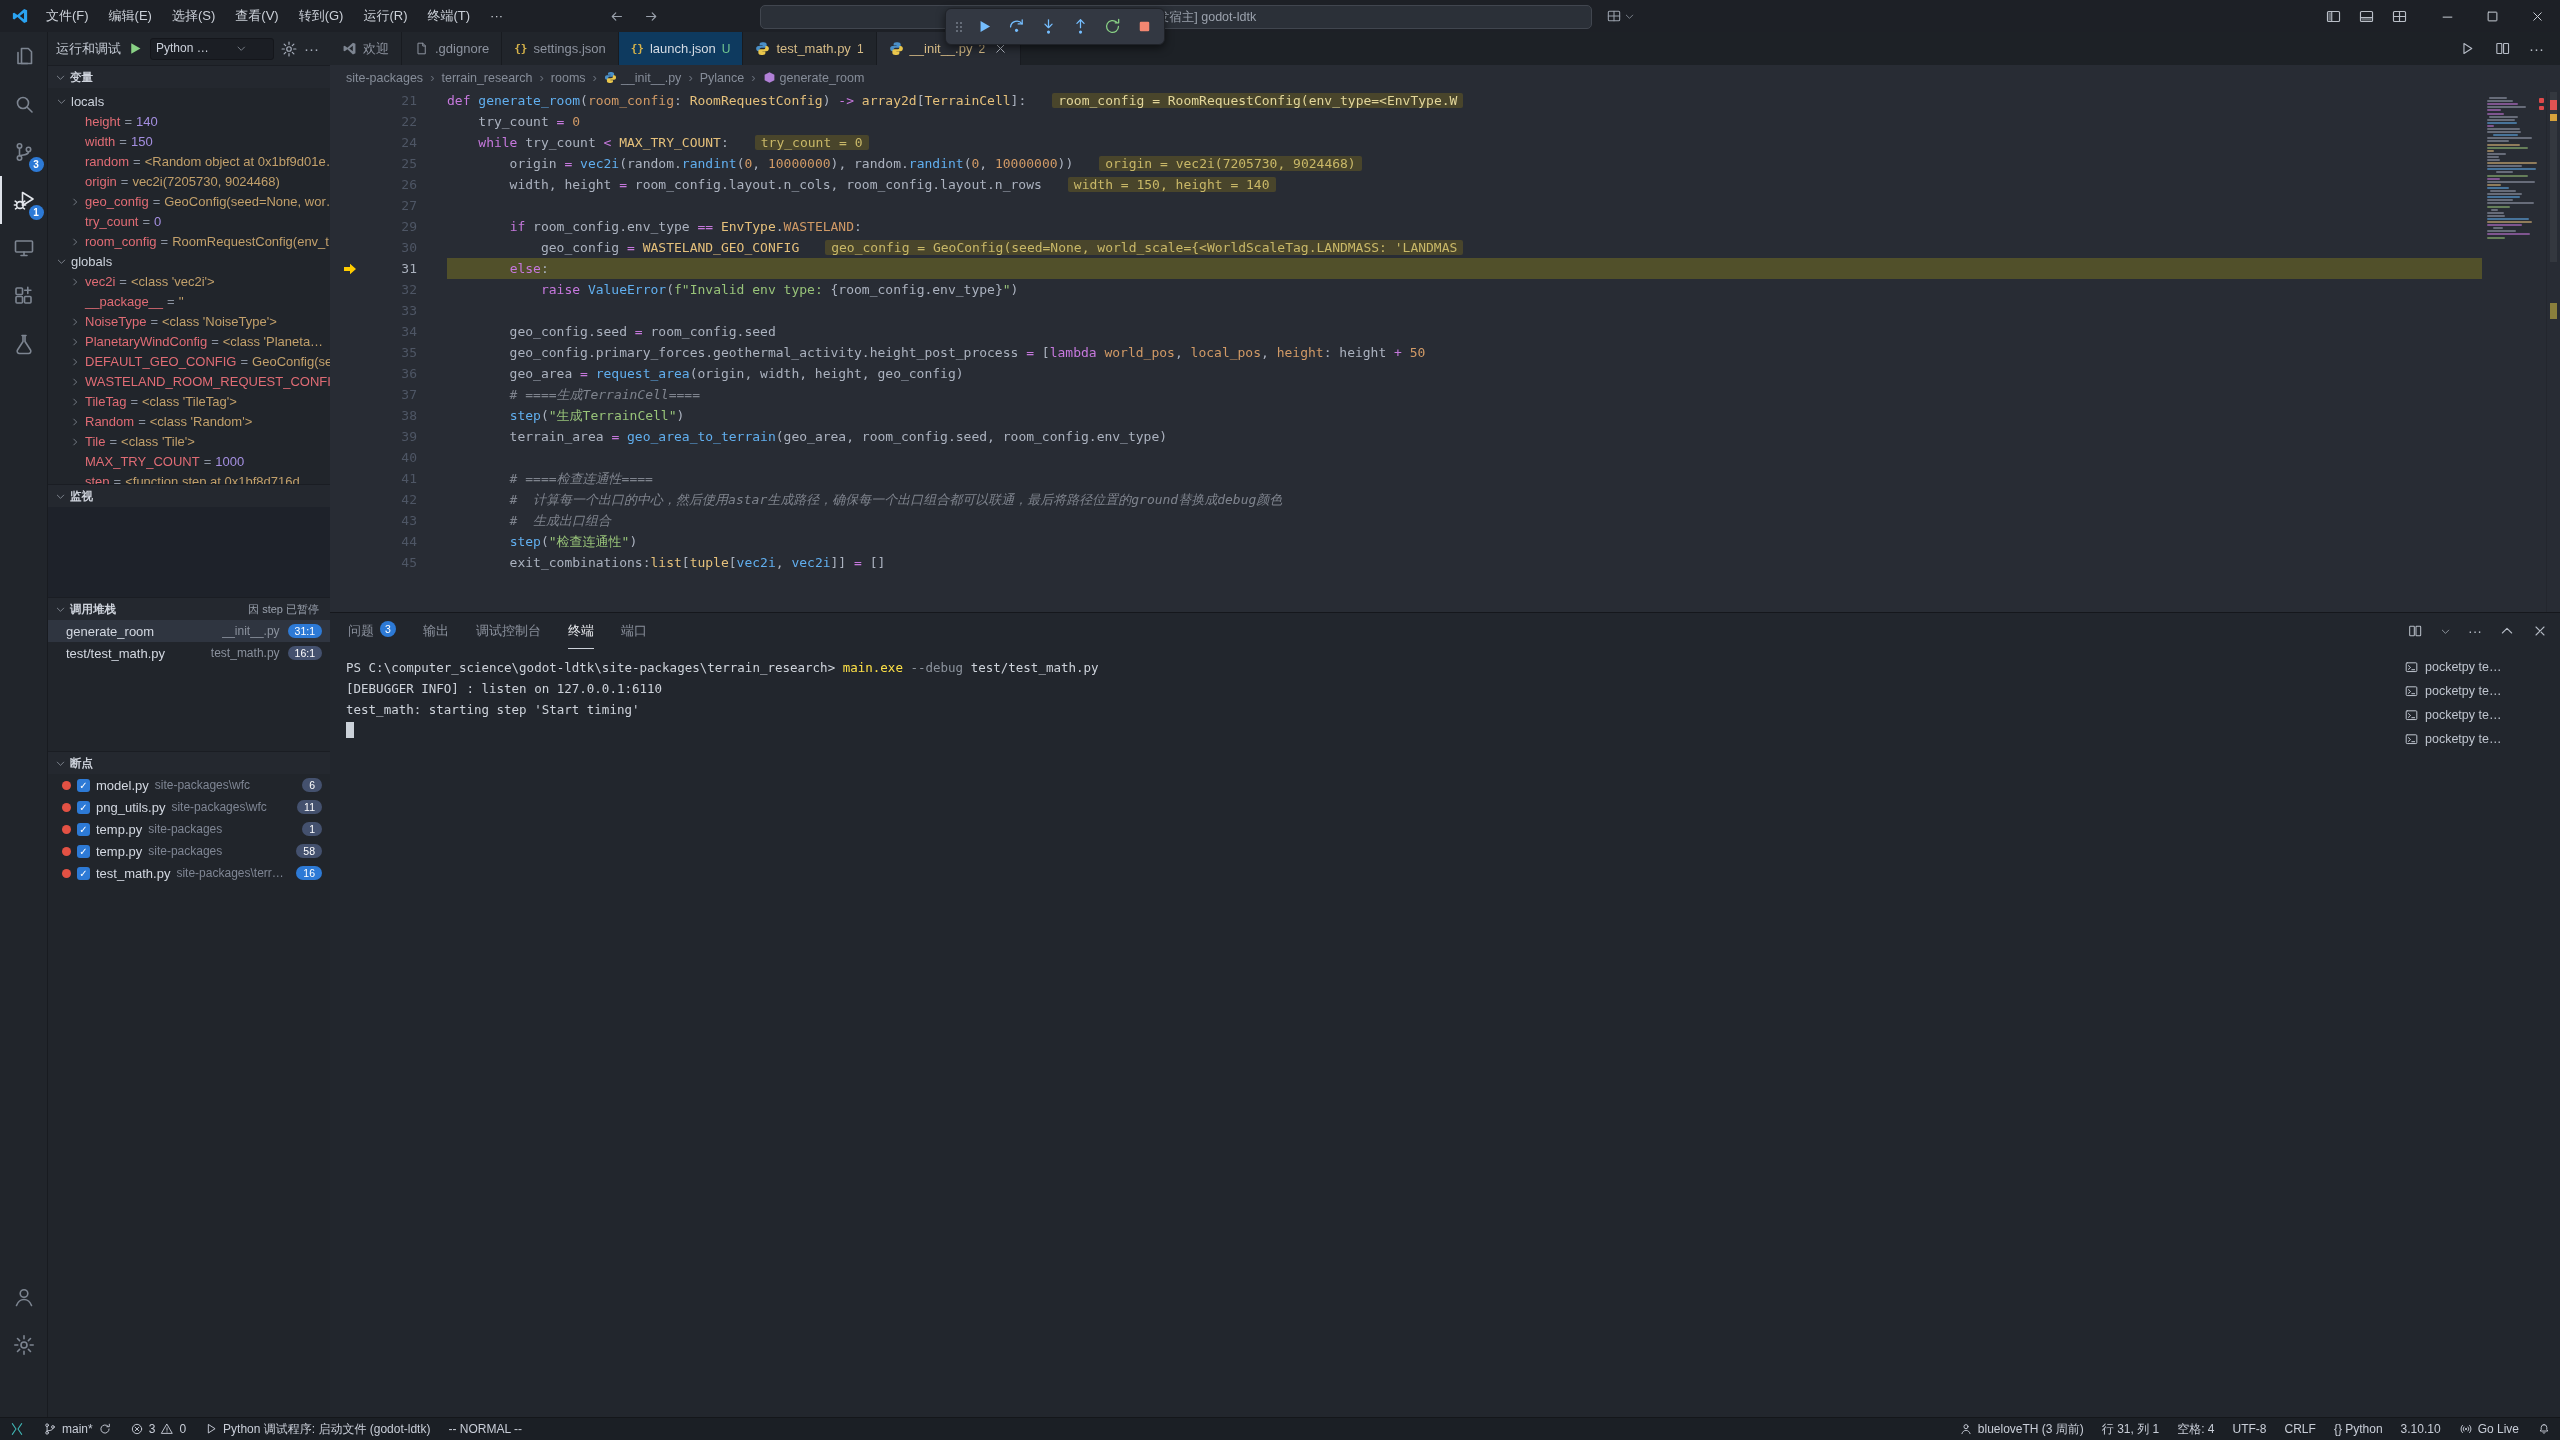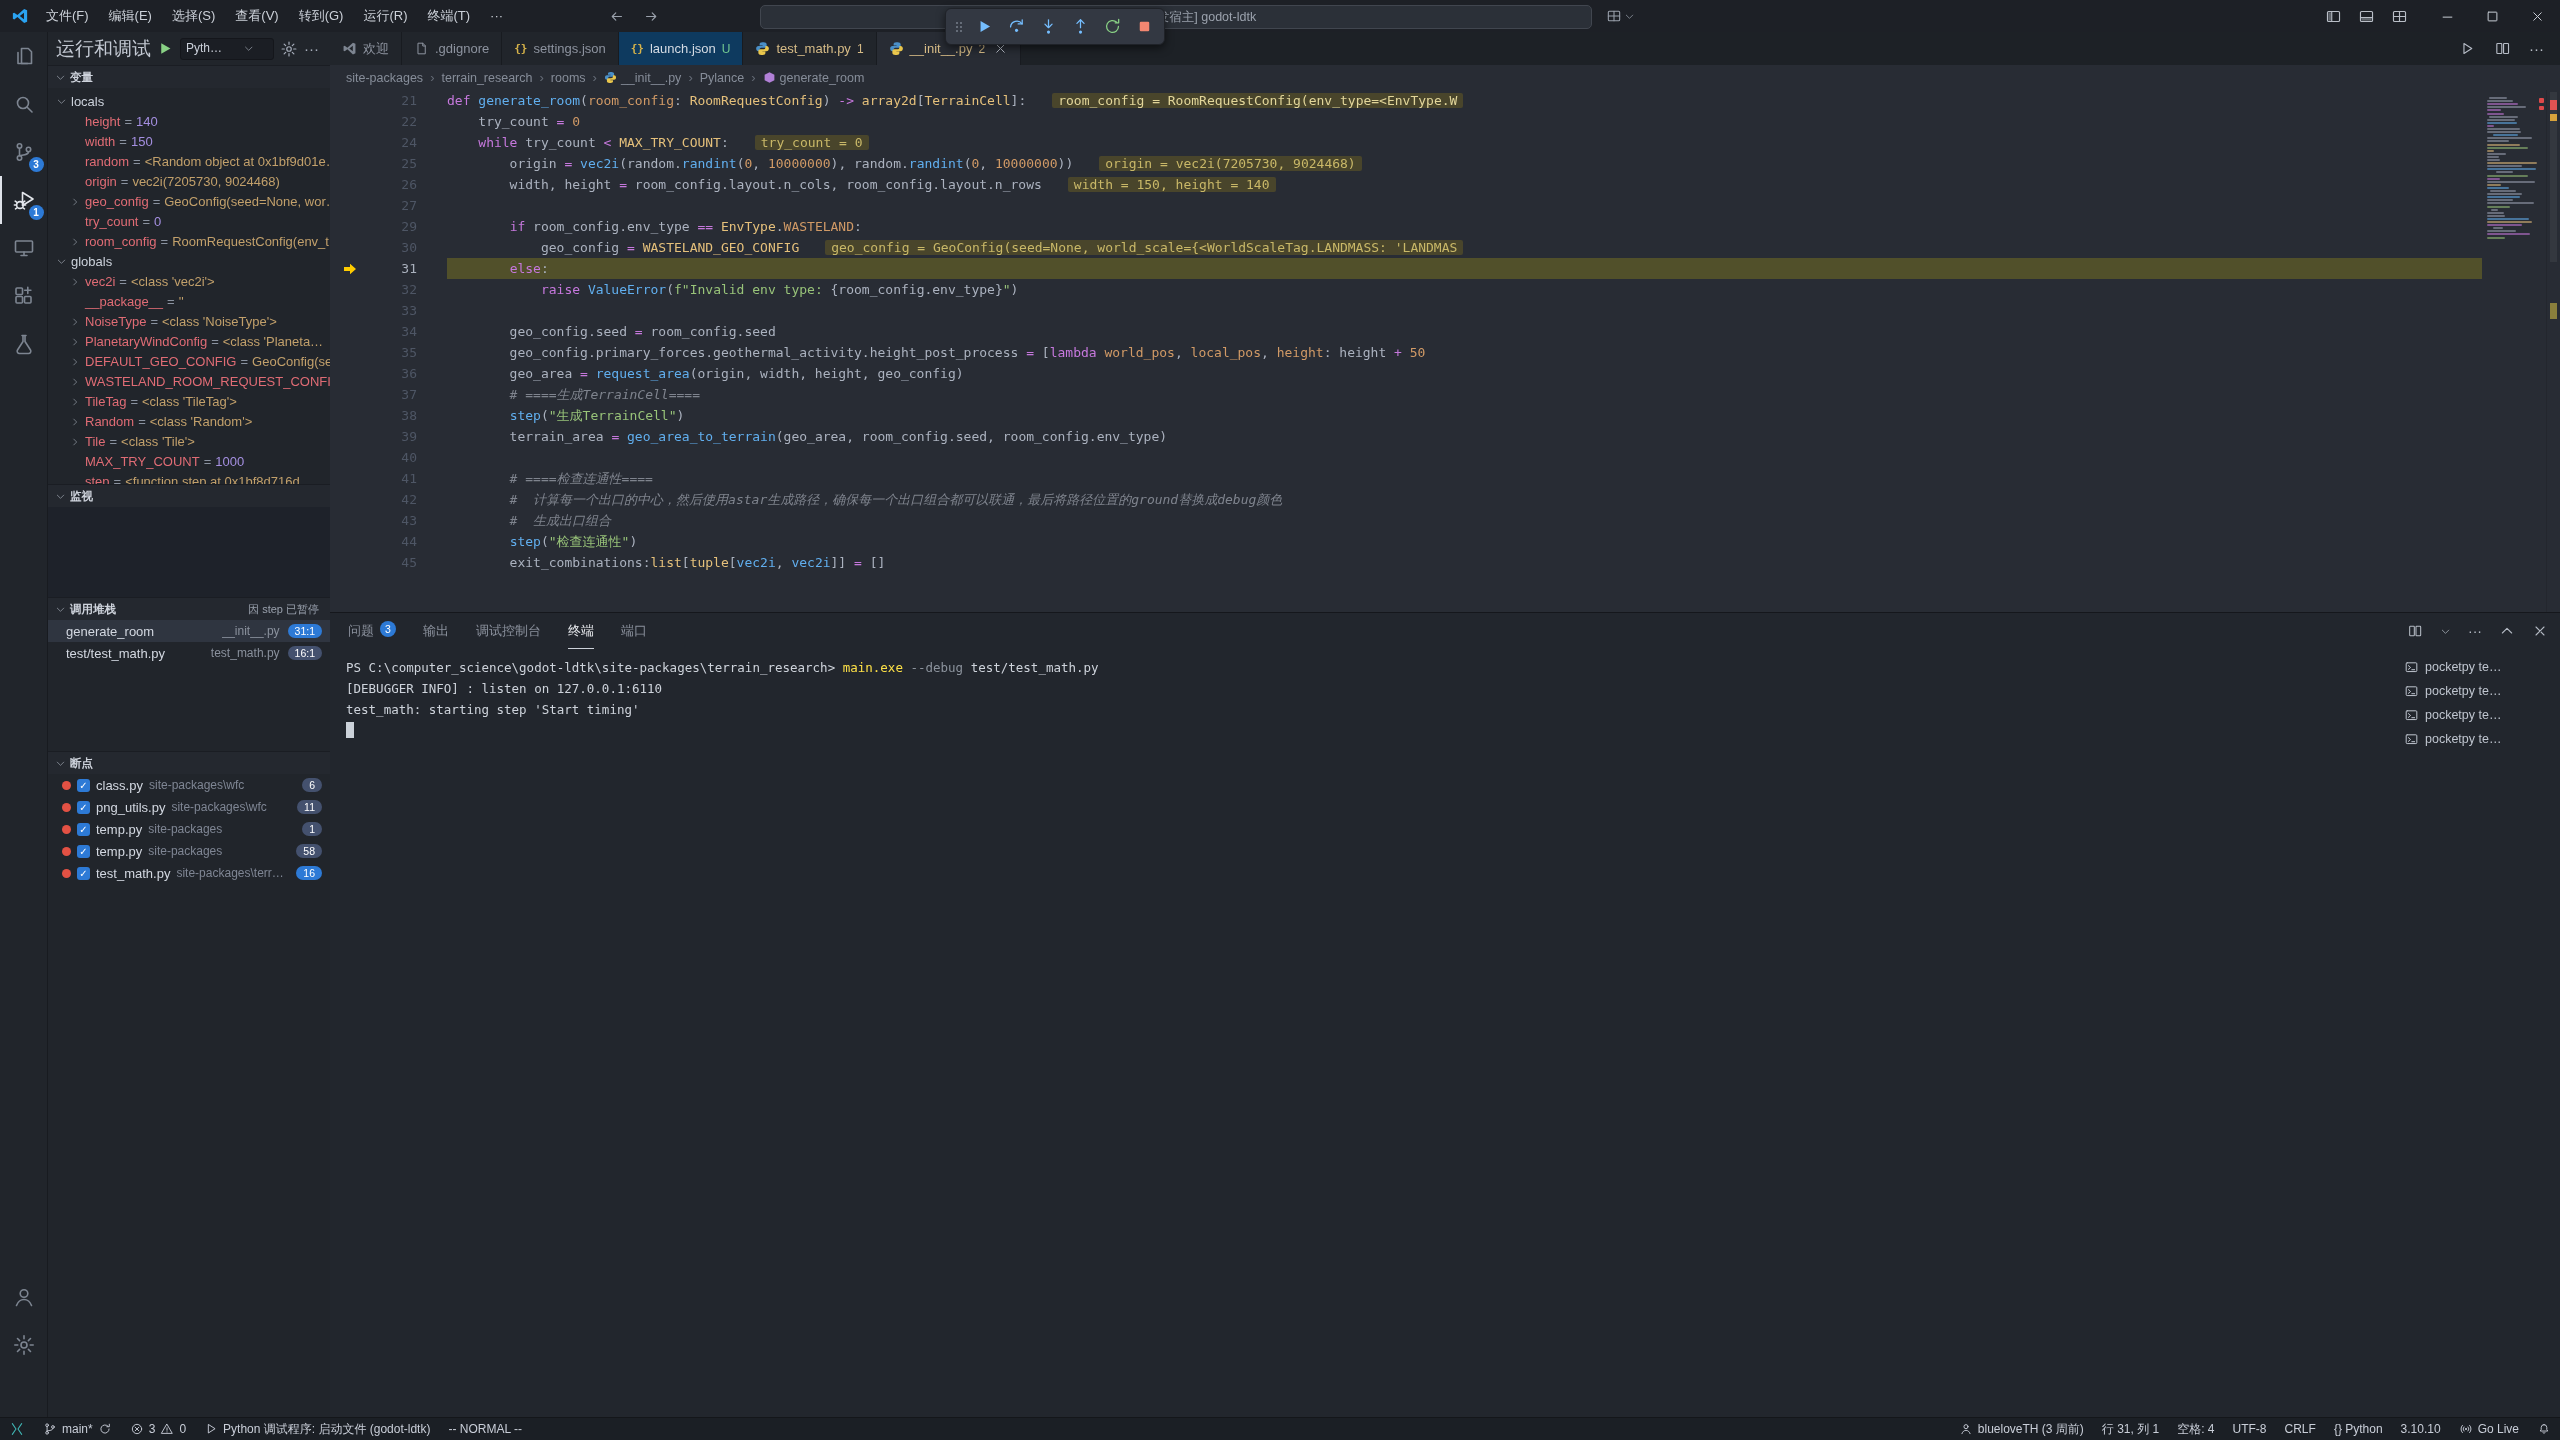--- a/index.html
+++ b/index.html
@@ -34,21 +34,21 @@
                display:flex;flex-direction:column;align-items:center;padding-bottom:48px;box-sizing:border-box;}
   .act-item{width:48px;height:48px;display:flex;align-items:center;justify-content:center;position:relative;color:#7d8591;box-sizing:border-box;}
   .act-item .ic{width:24px;height:24px;}
   .act-item.active{color:#e4e7ec;border-left:2px solid #dfe3ea;}
   .act-badge{position:absolute;right:4px;bottom:4px;background:#2d7ad6;color:#fff;border-radius:50%;min-width:15px;height:15px;
              font-size:10px;line-height:15px;text-align:center;font-weight:bold;}
   .act-spacer{flex:1;}
   
   .sidebar{position:absolute;left:48px;top:32px;width:282px;height:1385px;background:#21252b;border-right:1px solid #181b20;overflow:hidden;}
   .sb-head{height:33px;display:flex;align-items:center;padding:0 8px;gap:6px;}
-  .sb-title{font-size:19px;color:#c3c9d3;white-space:nowrap;}
+  .sb-title{font-size:13px;color:#c3c9d3;white-space:nowrap;}
   .sb-play{width:17px;height:17px;color:#89d185;}
   .sb-select{flex:1;min-width:0;height:20px;background:#1b1e24;border:1px solid #14161b;border-radius:3px;display:flex;
              align-items:center;padding:0 5px;font-size:12px;color:#ccd1db;gap:3px;}
   .sb-select span{overflow:hidden;text-overflow:ellipsis;white-space:nowrap;flex:1;}
   .sb-select .ic{width:11px;height:11px;color:#9aa1ac;}
   .sb-gear,.sb-dots{width:18px;height:18px;color:#a6adba;}
   .sec-head{height:22px;background:#24282f;border-top:1px solid #1a1d23;display:flex;align-items:center;padding:0 7px;gap:4px;
             font-size:11.5px;font-weight:bold;color:#ced3dc;}
   .sec-head .ic{width:11px;height:11px;color:#9aa1ac;}
   .sec-note{margin-left:auto;font-weight:normal;font-size:11px;color:#99a0ac;padding-right:4px;}
@@ -612,21 +612,21 @@
           <span class="ic">
             <svg viewBox="0 0 24 24" fill="none" stroke="currentColor" stroke-width="1.6" stroke-linecap="round" stroke-linejoin="round">
               <path d="M5 9l7 7 7-7"></path>
             </svg>
           </span>
           <span>断点</span>
         </div>
         <div class="bp-row">
           <span class="bp-dot"></span>
           <span class="bp-check">✓</span>
-          <span>class.py</span>
+          <span>model.py</span>
           <span class="bp-path">site-packages\wfc</span>
           <span class="badge bp-count gray">6</span>
         </div>
         <div class="bp-row">
           <span class="bp-dot"></span>
           <span class="bp-check">✓</span>
           <span>png_utils.py</span>
           <span class="bp-path">site-packages\wfc</span>
           <span class="badge bp-count gray">11</span>
         </div>

